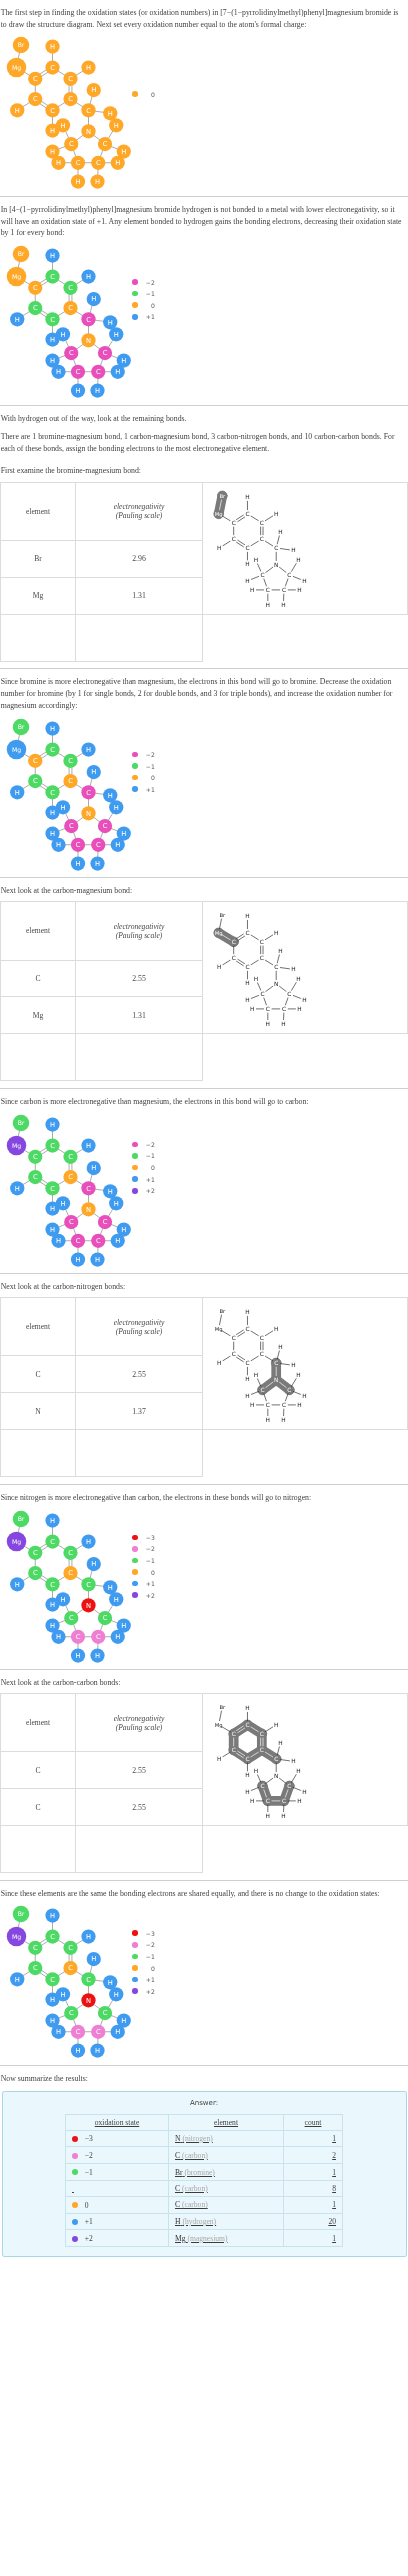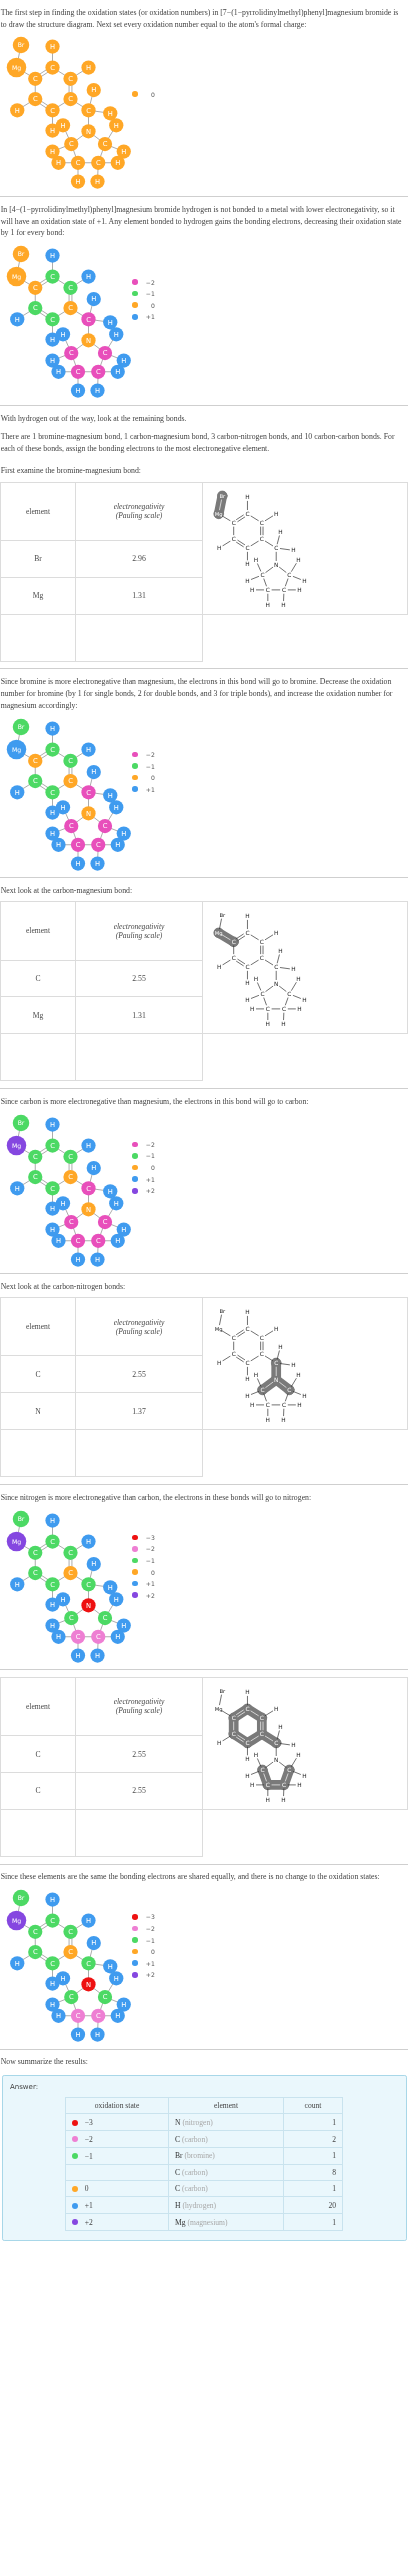--- a/index.html
+++ b/index.html
@@ -73,26 +73,28 @@
     border-radius:2.2px;
     padding:6.7px 7.5px 9px 7.5px;
     box-sizing:border-box;
     width:405px;
   }
   .answer-label{
     font-family:"DejaVu Sans", sans-serif;
     font-size:7px;
     color:#404040;
     margin-bottom:6.7px;
+    text-align:center;
   }
   table.ans{
     border-collapse:collapse;
     margin:0 auto;
     font-size:7.6px;
     table-layout:fixed;
+    text-decoration:underline;
   }
   table.ans th, table.ans td{
     border:0.7px solid #c9e3ee;
     padding:3px 6px;
     color:#444;
     font-weight:normal;
     vertical-align:middle;
   }
   table.ans th{text-align:center;}
   .ans-ox{width:90px;}
@@ -1083,20 +1085,21 @@
                 <span class="legend-lbl">+2</span>
               </div>
             </div>
           </div>
         </div>
     </div>
   </div>
   <hr class="rule">
 
   <div class="section">
+    <p class="para" style="margin:0 0 4.5px 0">Next look at the carbon-carbon bonds:</p>
     <table class="en">
       <tbody>
           <tr>
         <th class="c1">element</th>
         <th class="c2">
           <span>electronegativity</span><br>
           <span>(Pauling scale)</span>
         </th>
         <th class="c3 struct-cell" rowspan="3">
           <div class="mol-holder">

